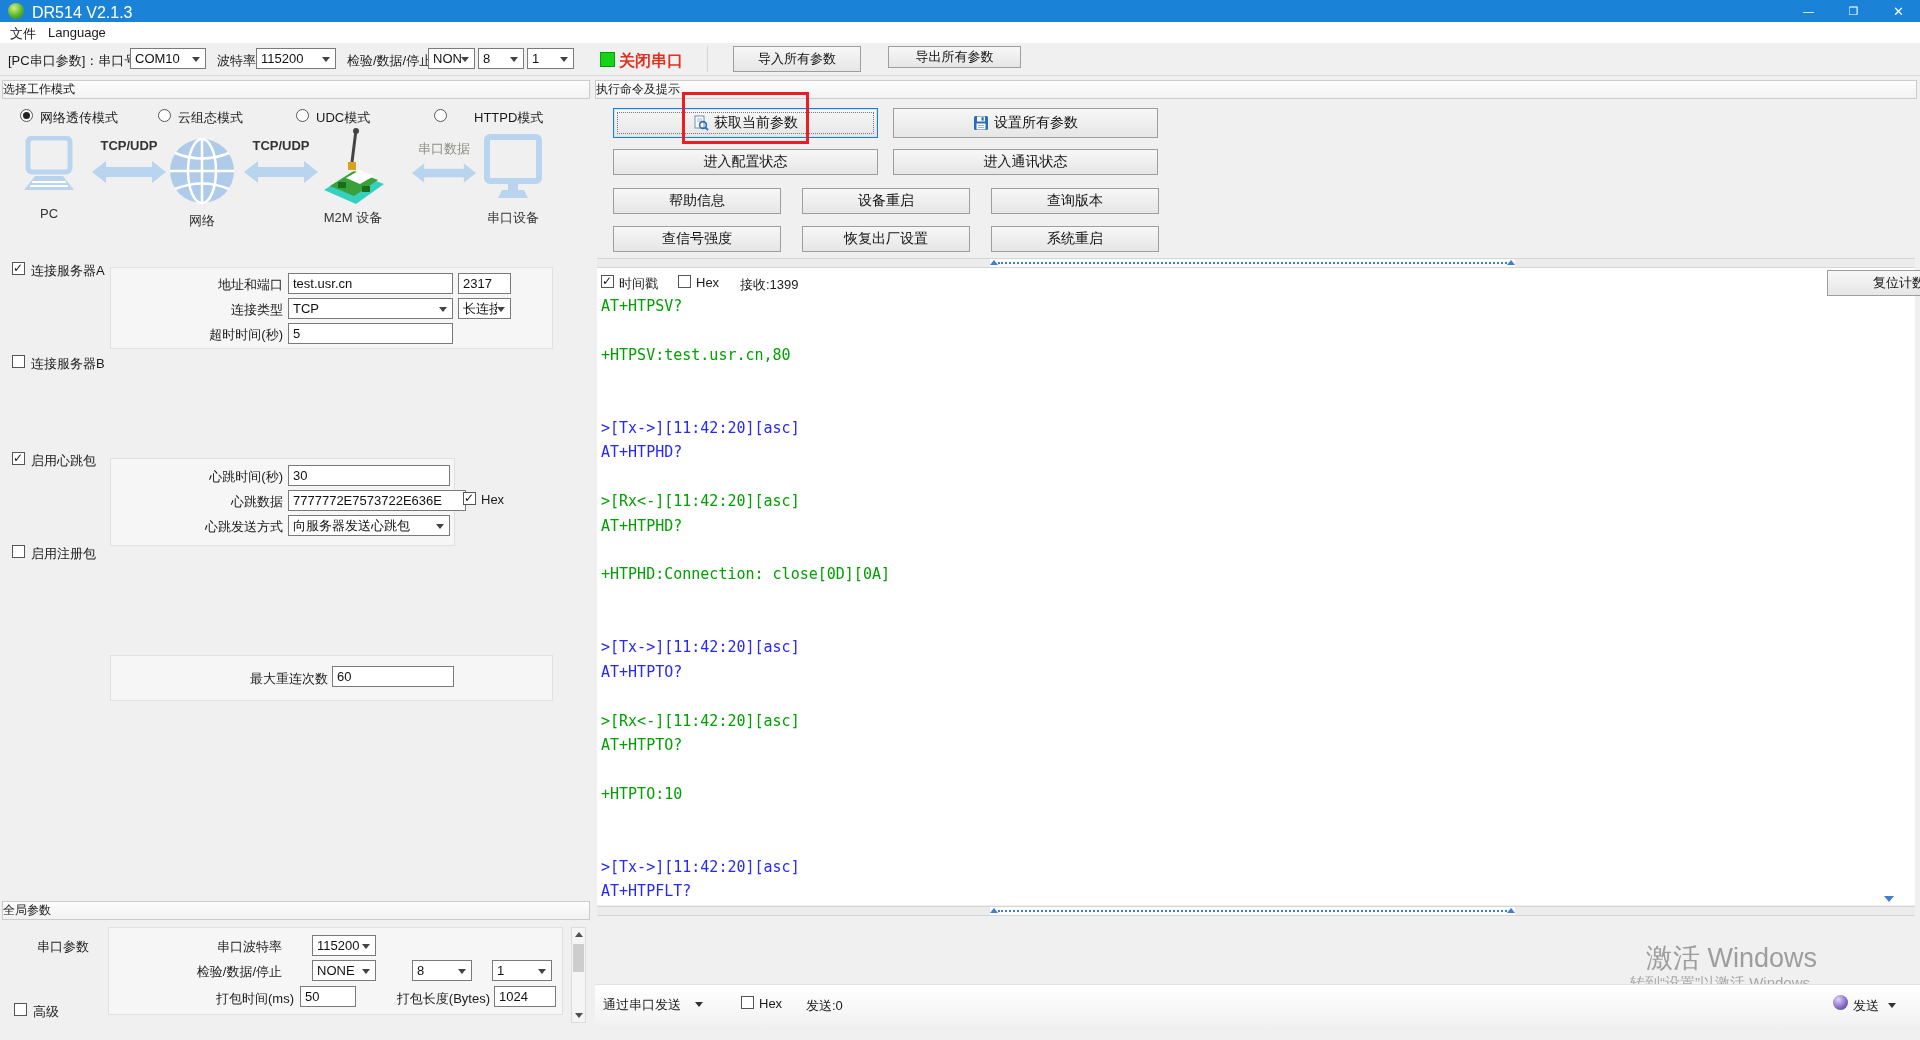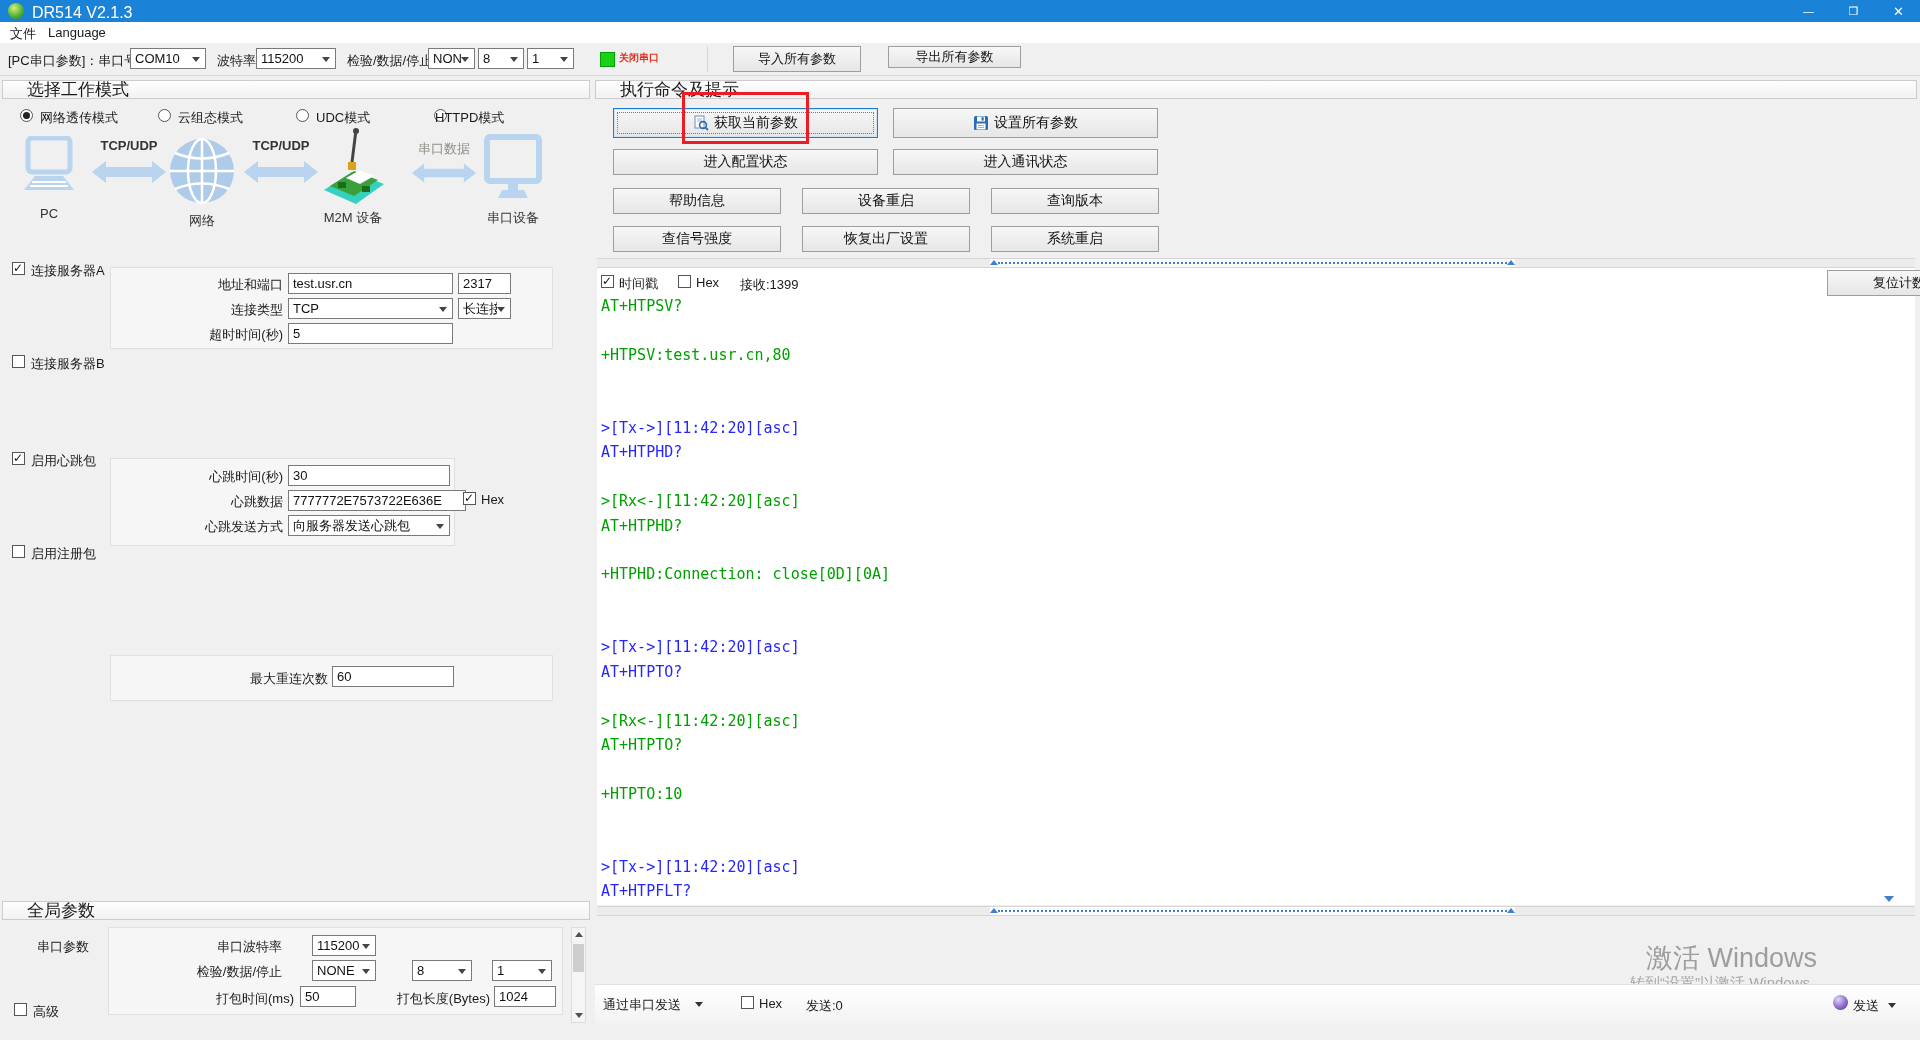--- a/index.html
+++ b/index.html
@@ -22,25 +22,25 @@
   .combo-val{flex:1;padding-left:4px;font-size:13px;white-space:nowrap;overflow:hidden;}
   .combo-arrow{width:0;height:0;border:4px solid transparent;border-top:5px solid #444;margin:5px 5px 0 0;flex:none;}
   .tfield{background:#fff;border:1px solid #7a7a7a;height:21px;box-sizing:border-box;
           font-size:13px;padding:2px 0 16px 4px;white-space:nowrap;overflow:hidden;}
   .btn{background:linear-gradient(#f7f7f7,#e6e6e6);border:1px solid #9e9e9e;box-sizing:border-box;
        display:flex;align-items:center;justify-content:center;font-size:13px;color:#111;}
   .cmdbtn{font-size:14px;}
   .focused{border:1px solid #1f7ad0;box-shadow:inset 0 0 0 1px #cfe3f6;}
   .focused .dotted{position:absolute;inset:3px;border:1px dotted #777;}
   .greensq{width:13px;height:13px;background:#17d317;border:1px solid #0a9a0a;}
-  .closetext{color:#e03020;font-weight:bold;font-size:10px;}
+  .closetext{color:#e03020;font-weight:bold;font-size:16px;}
   .vsep{width:1px;background:#d6d6d6;}
   
   .sechead{background:linear-gradient(#fdfdfd,#f2f2f2);border:1px solid #cccccc;box-sizing:border-box;
-           font-size:17px;color:#1a1a1a;line-height:17px;padding-left:24px;font-family:Liberation Serif, serif;}
+           font-size:12px;color:#1a1a1a;line-height:17px;padding-left:0;font-family:Liberation Serif, serif;}
   
   .cb{width:13px;height:13px;background:#fff;border:1px solid #555;box-sizing:border-box;position:absolute;}
   .cb.on::after{content:"✓";position:absolute;left:0px;top:-2px;font-size:12px;color:#111;font-weight:bold;}
   .radio{width:13px;height:13px;border:1px solid #555;border-radius:50%;background:#fff;box-sizing:border-box;position:absolute;}
   .radio.on::after{content:"";position:absolute;left:2px;top:2px;width:7px;height:7px;border-radius:50%;background:#222;}
   .fpanel{background:#f6f6f6;border:1px solid #e0e0e0;box-sizing:border-box;}
   .rlabel{text-align:right;font-size:13px;color:#1a1a1a;white-space:nowrap;}
   
   .logpanel{background:#ffffff;}
   .log-lines{font-family:"DejaVu Sans Mono","Liberation Mono",monospace;font-size:15px;}
@@ -114,21 +114,21 @@
 
   <div class="abs sechead" style="left:2px;top:80px;width:588px;height:19px;">选择工作模式</div>
 
   <div class="abs radio on" style="left:20px;top:109px;"></div>
   <div class="abs lbl" style="left:40px;top:109px;">网络透传模式</div>
   <div class="abs radio" style="left:158px;top:109px;"></div>
   <div class="abs lbl" style="left:178px;top:109px;">云组态模式</div>
   <div class="abs radio" style="left:296px;top:109px;"></div>
   <div class="abs lbl" style="left:316px;top:109px;">UDC模式</div>
   <div class="abs radio" style="left:434px;top:109px;"></div>
-  <div class="abs lbl" style="left:435px;top:109px;text-align:center;">HTTPD模式</div>
+  <div class="abs lbl" style="left:474px;top:109px;text-align:center;">HTTPD模式</div>
 
   <div class="abs" style="left:22px;top:136px;">
     <svg width="54" height="64" viewBox="0 0 54 64">
       <rect x="6" y="2" width="42" height="34" rx="4" fill="none" stroke="#b9d4ee" stroke-width="5"></rect>
       <path d="M2 54 L13 40 h28 l11 14 z" fill="#b9d4ee"></path>
       <g stroke="#ffffff" stroke-width="2">
           <line x1="10" y1="46" x2="44" y2="46"></line>
           <line x1="8" y1="50" x2="46" y2="50"></line>
         </g>
     </svg>

